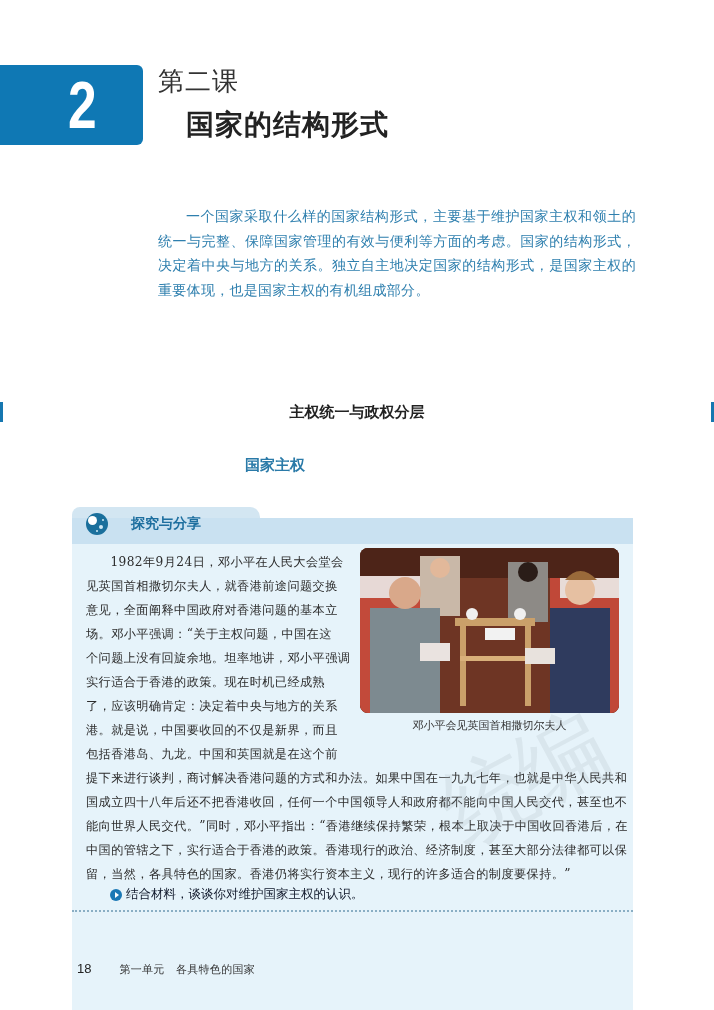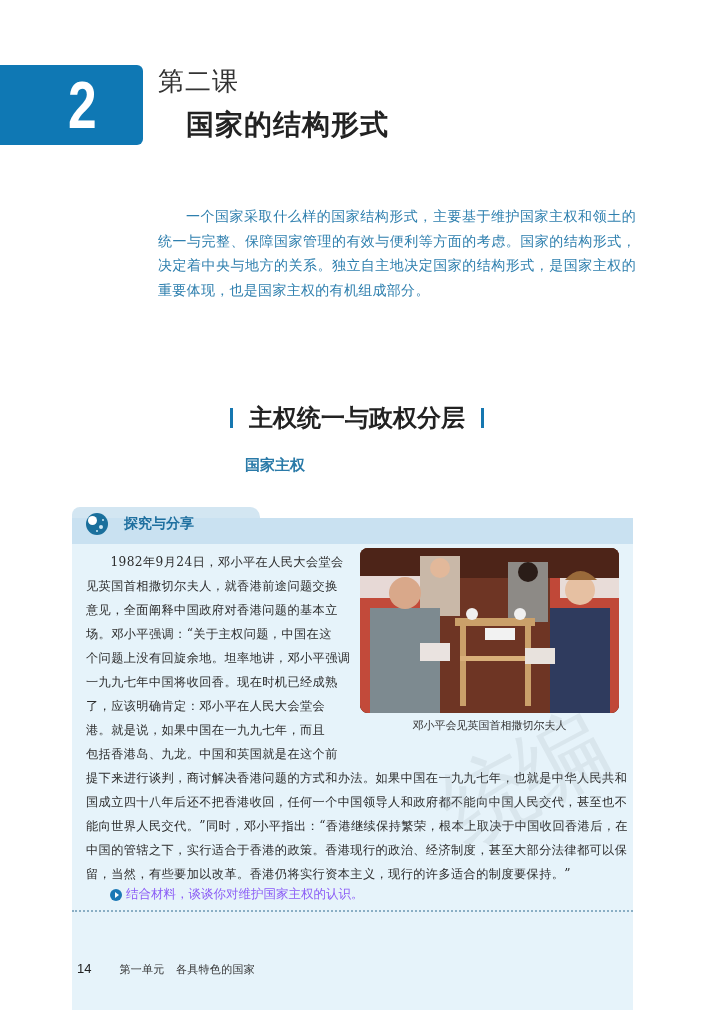--- a/index.html
+++ b/index.html
@@ -25,41 +25,41 @@
     }
 
     .intro {
       position: absolute; left: 158px; top: 204px; width: 478px;
       font-size: 14px; line-height: 24.5px; color: #2e7fae;
       text-indent: 2em; letter-spacing: 0.3px; text-align: justify;
     }
 
     .section-heading {
       position: absolute; left: 0; width: 714px; top: 402px; text-align: center;
-      font-size: 24px; font-weight: bold; color: #222;
-      display: flex; justify-content: center; align-items: center; gap: 16px;
+      font-size: 15px; font-weight: bold; color: #222;
+      display: flex; justify-content: space-between; align-items: center; gap: 16px;
     }
     .section-heading .bar { display: inline-block; width: 3px; height: 20px; background: #1677b0; }
     .subheading {
       position: absolute; left: 245px; top: 456px; font-family: "DejaVu Serif", serif;
       font-size: 15px; color: #2a7aa8; font-weight: bold;
     }
 
     .callout {
       position: absolute; left: 72px; top: 507px; width: 561px; height: 406px;
     }
     .callout-tab {
       position: absolute; left: 0; top: 0; width: 188px; height: 30px;
       background: #d3e6f2; border-radius: 8px 10px 0 0;
     }
     .callout-headerbar {
       position: absolute; left: 0; top: 11px; width: 561px; height: 26px; background: #c9e1f1;
     }
     .callout-title {
-      position: absolute; left: 14px; top: 6px; display: flex; align-items: center; gap: 16px;
+      position: absolute; left: 14px; top: 6px; display: flex; align-items: center; gap: 23px;
       font-size: 14px; font-weight: bold; color: #1e6f9f;
     }
     .callout-icon {
       width: 22px; height: 22px; border-radius: 50%; background: #1a6f9c; position: relative;
     }
     .callout-icon::before { content: ""; position: absolute; left: 2px; top: 3px; width: 9px; height: 9px; border-radius: 50%; background: #ffffff; }
     .callout-icon::after { content: ""; position: absolute; left: 13px; top: 12px; width: 4px; height: 4px; border-radius: 50%; background: #cfe8f5; box-shadow: -4px 4px 0 -1px #cfe8f5, 2px -7px 0 -1px #cfe8f5; }
     .callout-body {
       position: absolute; left: 0; top: 37px; width: 561px; height: 472px; background: #e6f3fa;
     }
@@ -79,21 +79,21 @@
     .photo {
       position: absolute; left: 288px; top: 4px; width: 259px; height: 165px;
       border-radius: 8px; overflow: hidden; background: #6b3322;
     }
     .photo-caption {
       position: absolute; left: 288px; top: 174px; width: 259px; text-align: center;
       font-family: "DejaVu Serif", serif; font-size: 11px; color: #333;
     }
 
     .prompt {
-      position: absolute; left: 38px; top: 342px; font-size: 12.5px; color: #8b5cf6;
+      position: absolute; left: 38px; top: 342px; font-size: 12.5px; color: #0f172a;
       display: flex; align-items: center; gap: 4px;
     }
     .prompt-icon {
       width: 12px; height: 12px; border-radius: 50%; background: #1b78b5; position: relative; flex: 0 0 12px;
     }
     .prompt-icon::after {
       content: ""; position: absolute; left: 4.5px; top: 3px; width: 0; height: 0;
       border-left: 4px solid #fff; border-top: 3px solid transparent; border-bottom: 3px solid transparent;
     }
 
@@ -134,29 +134,29 @@
     <span>探究与分享</span>
   </div>
 
   <div class="callout-body">
     <div class="story" style="top:6px;">
       <div class="line indent">1982年9月24日，邓小平在人民大会堂会</div>
       <div class="line">见英国首相撒切尔夫人，就香港前途问题交换</div>
       <div class="line">意见，全面阐释中国政府对香港问题的基本立</div>
       <div class="line">场。邓小平强调：“关于主权问题，中国在这</div>
       <div class="line">个问题上没有回旋余地。坦率地讲，邓小平强调</div>
-      <div class="line">一九九七年中国将收回香。现在时机已经成熟</div>
-      <div class="line">了，应该明确肯定：邓小平在人民大会堂会</div>
-      <div class="line">港。就是说，如果中国在一九九七年，而且</div>
+      <div class="line">实行适合于香港的政策。现在时机已经成熟</div>
+      <div class="line">了，应该明确肯定：决定着中央与地方的关系</div>
+      <div class="line">港。就是说，中国要收回的不仅是新界，而且</div>
       <div class="line">包括香港岛、九龙。中国和英国就是在这个前</div>
       <div class="line">提下来进行谈判，商讨解决香港问题的方式和办法。如果中国在一九九七年，也就是中华人民共和</div>
       <div class="line">国成立四十八年后还不把香港收回，任何一个中国领导人和政府都不能向中国人民交代，甚至也不</div>
       <div class="line">能向世界人民交代。”同时，邓小平指出：“香港继续保持繁荣，根本上取决于中国收回香港后，在</div>
       <div class="line">中国的管辖之下，实行适合于香港的政策。香港现行的政治、经济制度，甚至大部分法律都可以保</div>
-      <div class="line">留，当然，有些要加以改革。香港仍将实行资本主义，现行的许多适合的制度要保持。”</div>
+      <div class="line">留，当然，各具特色的国家。香港仍将实行资本主义，现行的许多适合的制度要保持。”</div>
     </div>
 
     <div class="photo">
       <svg width="259" height="165" viewBox="0 0 259 165">
         <rect x="0" y="0" width="259" height="165" fill="#6e3524"></rect>
         <rect x="0" y="0" width="259" height="30" fill="#4d2418"></rect>
         <rect x="0" y="28" width="70" height="137" fill="#c24a3a"></rect>
         <rect x="0" y="28" width="60" height="22" fill="#e7d9d6"></rect>
         <rect x="190" y="30" width="69" height="135" fill="#c04838"></rect>
         <rect x="200" y="30" width="59" height="20" fill="#e8dcd8"></rect>
@@ -187,15 +187,15 @@
       <span>结合材料，谈谈你对维护国家主权的认识。</span>
     </div>
   </div>
 
   <div class="callout-dots"></div>
 </div>
 
 <div class="watermark">统编</div>
 
 <div class="footer">
-  <span class="page-number">14</span>
+  <span class="page-number">18</span>
   <span class="footer-text">第一单元　各具特色的国家</span>
 </div>
 
 </body></html>

